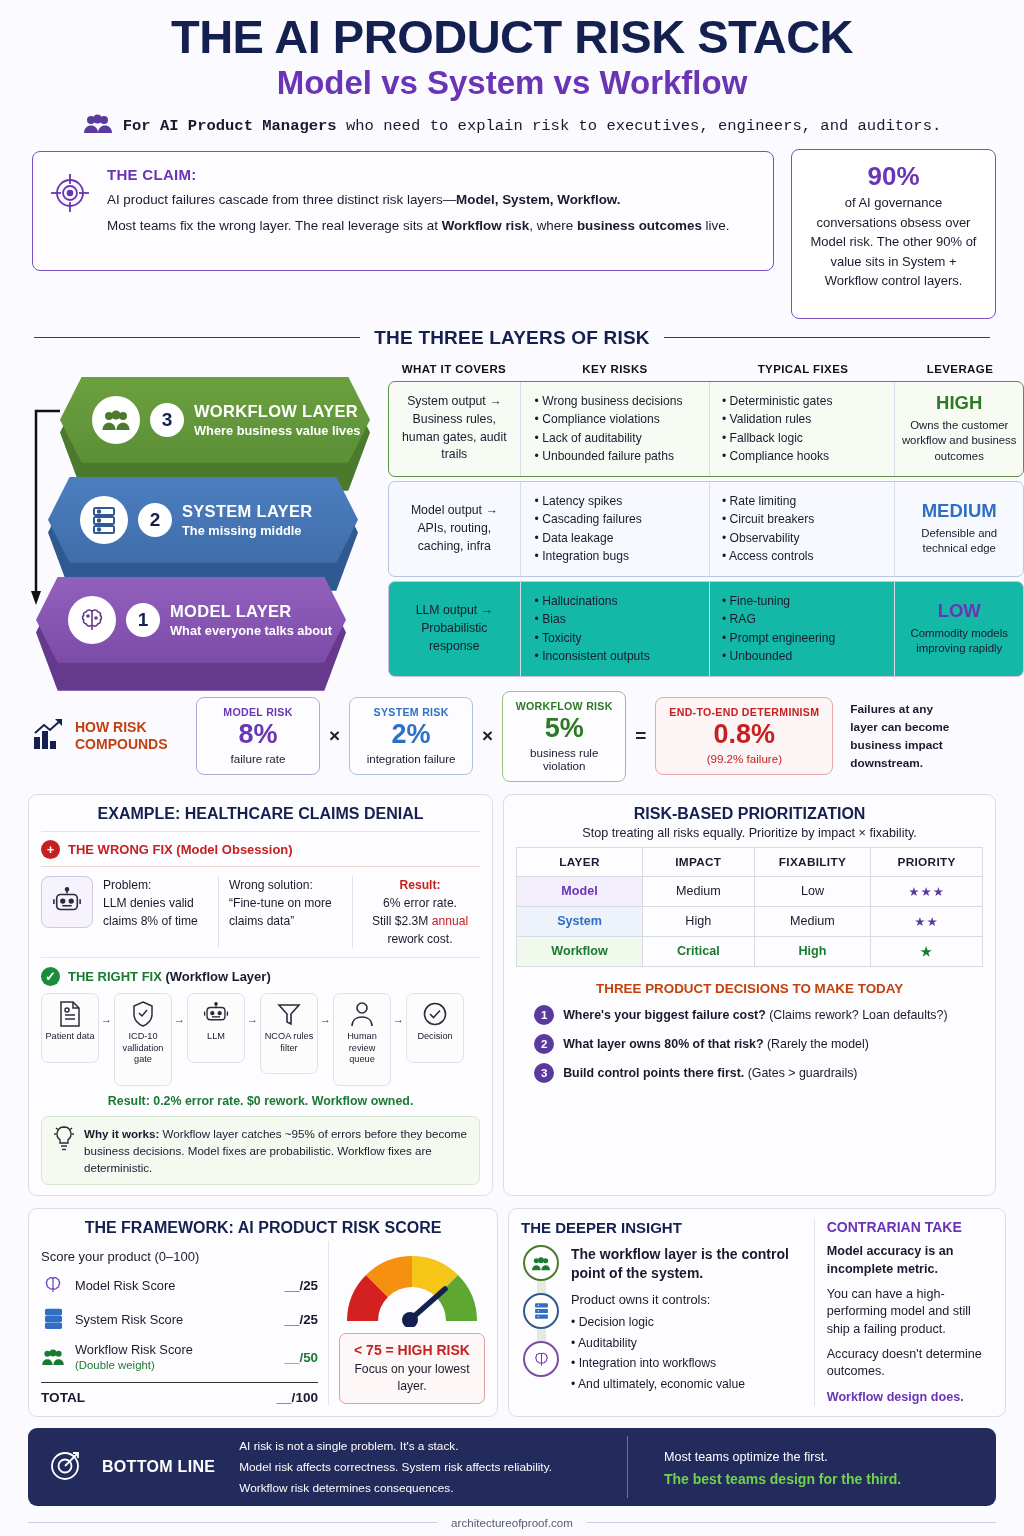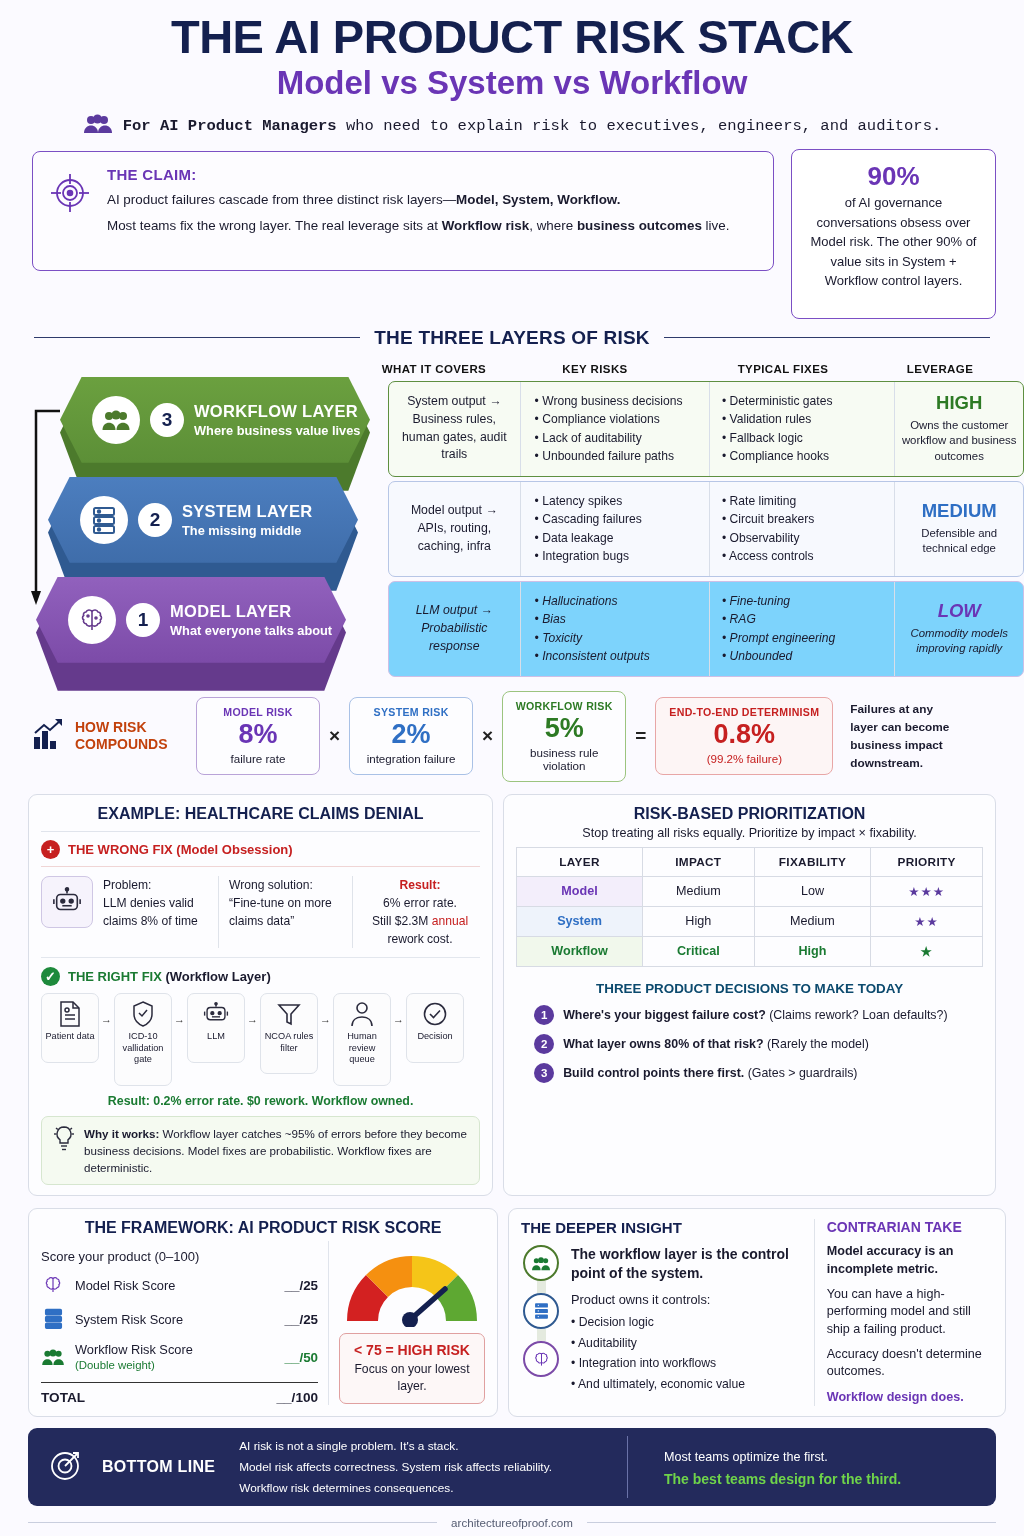--- a/index.html
+++ b/index.html
@@ -47,32 +47,32 @@
   .stat-num { font-size:26px; font-weight:bold; color:#6a35b5; line-height:1.1; }
   .stat-txt { font-size:13px; line-height:1.5; margin-top:3px; }
 
   
   .divider { display:flex; align-items:center; gap:14px; margin-top:56px; padding:0 6px; }
   .divider .ln { flex:1; height:1.5px; background:#2e3a6b; }
   .divider .lbl { font-size:19px; font-weight:bold; color:#14204f; letter-spacing:.2px; }
 
   
   .layers { position:relative; margin-top:14px; height:312px; }
-  .col-heads { display:flex; position:absolute; left:340px; top:0; width:636px; }
+  .col-heads { display:flex; position:absolute; left:360px; top:0; width:636px; }
   .col-heads div { font-size:11.5px; font-weight:bold; letter-spacing:.4px; text-align:center; color:#111; }
   .ch1{width:132px;} .ch2{width:190px;} .ch3{width:186px;} .ch4{width:128px;}
 
   .rowsArea { position:absolute; left:360px; top:18px; width:636px; }
   .layer-row {
     display:flex; height:96px; border:1px solid #cfd6e4; border-radius:7px;
     margin-bottom:4px; overflow:hidden;
   }
   .layer-row.r-green { border-color:#5e8f40; background:#f7fbf3; }
   .layer-row.r-blue  { border-color:#b7c6e6; background:#f7f9fe; }
-  .layer-row.r-purple{ border-color:#cdbfe6; background:#7dd3fc;font-style:italic; }
+  .layer-row.r-purple{ border-color:#cdbfe6; background:#14b8a6; }
   .cell { padding:8px 6px; display:flex; flex-direction:column; justify-content:center; }
   .c1 { width:132px; text-align:center; font-size:12.3px; line-height:1.45; border-right:1px solid #d8dee9; }
   .c2 { width:190px; border-right:1px solid #d8dee9; padding-left:14px; }
   .c3 { width:186px; border-right:1px solid #d8dee9; padding-left:12px; }
   .c4 { width:128px; text-align:center; }
   .bullet { font-size:12.1px; line-height:1.52; }
   .bullet::before { content:"• "; }
   .lev-word { font-size:18.5px; font-weight:bold; line-height:1.2; }
   .lev-desc { font-size:11.4px; line-height:1.38; margin-top:3px; }
   .lv-high { color:#2d7a24; } .lv-med { color:#2f6fc4; } .lv-low { color:#6a35b5; }
@@ -156,21 +156,21 @@
   .ptable th, .ptable td { border:1px solid #d7dbe4; text-align:center; padding:7px 2px; font-size:12.6px; }
   .ptable th { font-size:11.8px; font-weight:bold; letter-spacing:.3px; }
   .p-model td:first-child { background:#f3eefb; color:#6a35b5; font-weight:bold; }
   .p-sys td:first-child { background:#eef3fb; color:#2f6fc4; font-weight:bold; }
   .p-flow td:first-child { background:#f1f8ec; color:#1a7a32; font-weight:bold; }
   .p-flow td { color:#1a7a32; font-weight:bold; }
   .stars { letter-spacing:1px; font-size:14px; }
   .st-p { color:#5b3a9e; } .st-g { color:#1e8a3c; }
   .sub-note { text-align:center; font-size:12.6px; margin-top:3px; }
 
-  .dec-title { text-align:center; font-size:13.4px; font-weight:bold; color:#0c4a6e; margin-top:14px; }
+  .dec-title { text-align:center; font-size:13.4px; font-weight:bold; color:#c2410c; margin-top:14px; }
   .dec-row { display:flex; align-items:center; gap:9px; margin-top:9px; font-size:12.4px; padding-left:18px; }
   .dec-num { width:20px;height:20px;border-radius:50%;background:#5b3a9e;color:#fff;font-size:11.5px;font-weight:bold;display:flex;align-items:center;justify-content:center;flex:0 0 20px;}
   .dec-row b { font-weight:bold; }
 
   
   .fw-left { width:298px; }
   .fw-sub { font-size:13px; margin:8px 0 4px; }
   .fw-row { display:flex; align-items:center; gap:10px; padding:6px 0; font-size:12.8px; }
   .fw-ic { width:24px; display:flex; justify-content:center; flex:0 0 24px; }
   .fw-name { flex:1; }

